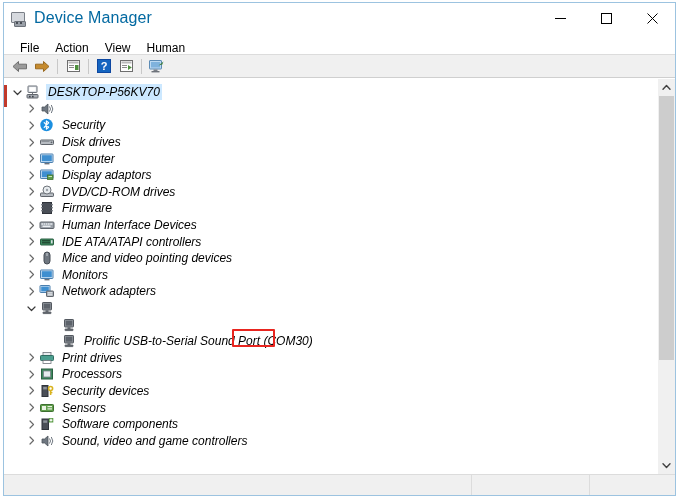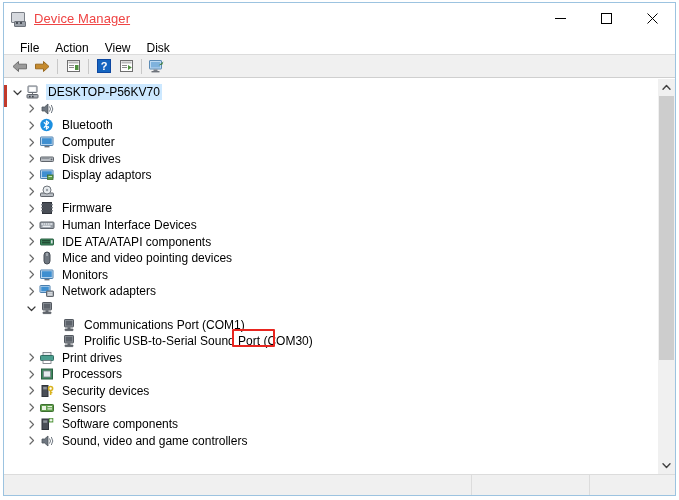--- a/index.html
+++ b/index.html
@@ -28,21 +28,21 @@
   .ti-body{
     position:absolute;left:1px;top:3px;width:12px;height:9px;
     background:#d6d9de;border:1px solid #7a7f87;border-radius:1px;
   }
   .ti-base{
     position:absolute;left:4px;top:12px;width:10px;height:4px;
     background:#9aa0a8;border:1px solid #6d727a;border-radius:1px;
   }
   .ti-dot{position:absolute;width:2px;height:2px;background:#4a4f57;top:13px;}
   .title-text{
-    font-size:13px;color:#ef4444;letter-spacing:.1px;white-space:nowrap;text-decoration:underline;
+    font-size:16px;color:#0369a1;letter-spacing:.1px;white-space:nowrap;
   }
   .win-buttons{position:absolute;right:0;top:0;height:30px;display:flex;}
   .win-btn{
     width:46px;height:30px;display:flex;align-items:center;justify-content:center;
     color:#000;font-size:12px;
   }
   .win-btn svg{display:block;}
   
   .menubar{
     height:21px;flex:0 0 21px;display:flex;align-items:center;
@@ -80,21 +80,21 @@
     background:#cce8ff;
   }
   .chev{
     width:15px;flex:0 0 15px;display:flex;align-items:center;justify-content:center;
     color:#5a5a5a;
   }
   .chev svg{display:block;}
   .ico{
     width:17px;flex:0 0 17px;height:16px;position:relative;margin-right:4px;
   }
-  .label-box{padding:0 2px;line-height:16px;}
+  .label-box{padding:0 2px;line-height:16px;font-style:italic;}
   
   .lvl0 .chev{margin-left:6px;}
   .lvl1 .chev{margin-left:20px;}
   .lvl2 .chev{margin-left:42px;}
   
   .annot{
     position:absolute;border:2px solid #e8251f;border-radius:1px;
     pointer-events:none;box-sizing:border-box;
   }
   .edge-mark{
@@ -156,21 +156,21 @@
             <line x1="10.5" y1="0.5" x2="0.5" y2="10.5" stroke="#000" stroke-width="1"></line>
           </svg>
       </div>
     </div>
   </div>
 
   <div class="menubar">
     <div class="menu-item">File</div>
     <div class="menu-item">Action</div>
     <div class="menu-item">View</div>
-    <div class="menu-item">Disk</div>
+    <div class="menu-item">Human</div>
   </div>
 
   <div class="toolbar">
     <div class="tb-btn">
       <svg width="16" height="13" viewBox="0 0 16 13">
         <path d="M6.5 1.5 L1 6.5 L6.5 11.5 L6.5 8.8 L14.5 8.8 L14.5 4.2 L6.5 4.2 Z" fill="#9a9a9a" stroke="#6e6e6e" stroke-width="1" stroke-linejoin="round"></path>
       </svg>
     </div>
     <div class="tb-btn">
       <svg width="16" height="13" viewBox="0 0 16 13">
@@ -258,53 +258,53 @@
           <svg width="9" height="9" viewBox="0 0 9 9">
               <path d="M3 1 L6.5 4.5 L3 8" fill="none" stroke="#6a6a6a" stroke-width="1.2" stroke-linecap="round" stroke-linejoin="round"></path>
             </svg>
         </div>
         <div class="ico">
           <svg width="16" height="16" viewBox="0 0 16 16">
             <circle cx="7.5" cy="8" r="6.2" fill="#1b8fe0"></circle>
             <path d="M5.2 5.6 L9.6 10.2 L7.4 12.1 L7.4 3.9 L9.6 5.8 L5.2 10.4" fill="none" stroke="#ffffff" stroke-width="1.2" stroke-linejoin="round" stroke-linecap="round"></path>
           </svg>
         </div>
-        <div class="label-box">Bluetooth</div>
+        <div class="label-box">Security</div>
+      </div>
+
+      <div class="row lvl1">
+        <div class="chev">
+          <svg width="9" height="9" viewBox="0 0 9 9">
+              <path d="M3 1 L6.5 4.5 L3 8" fill="none" stroke="#6a6a6a" stroke-width="1.2" stroke-linecap="round" stroke-linejoin="round"></path>
+            </svg>
+        </div>
+        <div class="ico">
+          <svg width="16" height="16" viewBox="0 0 16 16">
+            <rect x="1.5" y="6" width="13" height="4.5" rx="0.8" fill="#b7bcc2" stroke="#5f646b" stroke-width="1"></rect>
+            <rect x="2.5" y="7" width="8" height="1" fill="#8d9299"></rect>
+            <circle cx="12.5" cy="8.3" r="0.9" fill="#5f646b"></circle>
+          </svg>
+        </div>
+        <div class="label-box">Disk drives</div>
       </div>
 
       <div class="row lvl1">
         <div class="chev">
           <svg width="9" height="9" viewBox="0 0 9 9">
               <path d="M3 1 L6.5 4.5 L3 8" fill="none" stroke="#6a6a6a" stroke-width="1.2" stroke-linecap="round" stroke-linejoin="round"></path>
             </svg>
         </div>
         <div class="ico">
           <svg width="16" height="16" viewBox="0 0 16 16">
             <rect x="1.5" y="3" width="12.5" height="8.5" rx="0.6" fill="#cfe3f5" stroke="#4b7fae" stroke-width="1"></rect>
             <rect x="2.8" y="4.2" width="10" height="6" fill="#3f8fd0"></rect>
             <rect x="5.5" y="12" width="5" height="1.4" fill="#6d727a"></rect>
           </svg>
         </div>
         <div class="label-box">Computer</div>
-      </div>
-
-      <div class="row lvl1">
-        <div class="chev">
-          <svg width="9" height="9" viewBox="0 0 9 9">
-              <path d="M3 1 L6.5 4.5 L3 8" fill="none" stroke="#6a6a6a" stroke-width="1.2" stroke-linecap="round" stroke-linejoin="round"></path>
-            </svg>
-        </div>
-        <div class="ico">
-          <svg width="16" height="16" viewBox="0 0 16 16">
-            <rect x="1.5" y="6" width="13" height="4.5" rx="0.8" fill="#b7bcc2" stroke="#5f646b" stroke-width="1"></rect>
-            <rect x="2.5" y="7" width="8" height="1" fill="#8d9299"></rect>
-            <circle cx="12.5" cy="8.3" r="0.9" fill="#5f646b"></circle>
-          </svg>
-        </div>
-        <div class="label-box">Disk drives</div>
       </div>
 
       <div class="row lvl1">
         <div class="chev">
           <svg width="9" height="9" viewBox="0 0 9 9">
               <path d="M3 1 L6.5 4.5 L3 8" fill="none" stroke="#6a6a6a" stroke-width="1.2" stroke-linecap="round" stroke-linejoin="round"></path>
             </svg>
         </div>
         <div class="ico">
           <svg width="16" height="16" viewBox="0 0 16 16">
@@ -323,20 +323,21 @@
               <path d="M3 1 L6.5 4.5 L3 8" fill="none" stroke="#6a6a6a" stroke-width="1.2" stroke-linecap="round" stroke-linejoin="round"></path>
             </svg>
         </div>
         <div class="ico">
           <svg width="16" height="16" viewBox="0 0 16 16">
             <rect x="1.5" y="9" width="13" height="3.5" rx="0.7" fill="#b7bcc2" stroke="#5f646b" stroke-width="1"></rect>
             <circle cx="8" cy="6" r="4" fill="#e8ecef" stroke="#6f747b" stroke-width="1"></circle>
             <circle cx="8" cy="6" r="1.2" fill="#9aa0a8"></circle>
           </svg>
         </div>
+        <div class="label-box">DVD/CD-ROM drives</div>
       </div>
 
       <div class="row lvl1">
         <div class="chev">
           <svg width="9" height="9" viewBox="0 0 9 9">
               <path d="M3 1 L6.5 4.5 L3 8" fill="none" stroke="#6a6a6a" stroke-width="1.2" stroke-linecap="round" stroke-linejoin="round"></path>
             </svg>
         </div>
         <div class="ico">
           <svg width="16" height="16" viewBox="0 0 16 16">
@@ -379,21 +380,21 @@
             </svg>
         </div>
         <div class="ico">
           <svg width="16" height="16" viewBox="0 0 16 16">
             <rect x="1.5" y="5" width="13" height="6" rx="0.6" fill="#3f8a5f" stroke="#2a5f42" stroke-width="1"></rect>
             <rect x="3" y="6.2" width="8" height="1.2" fill="#1f3f2c"></rect>
             <rect x="3" y="8.2" width="8" height="1.2" fill="#1f3f2c"></rect>
             <rect x="12" y="6.2" width="1.6" height="3.2" fill="#d8dee2"></rect>
           </svg>
         </div>
-        <div class="label-box">IDE ATA/ATAPI components</div>
+        <div class="label-box">IDE ATA/ATAPI controllers</div>
       </div>
 
 
       <div class="row lvl1">
         <div class="chev">
           <svg width="9" height="9" viewBox="0 0 9 9">
               <path d="M3 1 L6.5 4.5 L3 8" fill="none" stroke="#6a6a6a" stroke-width="1.2" stroke-linecap="round" stroke-linejoin="round"></path>
             </svg>
         </div>
         <div class="ico">
@@ -458,21 +459,20 @@
       <div class="row lvl2">
         <div class="chev"></div>
         <div class="ico">
           <svg width="16" height="16" viewBox="0 0 16 16">
             <rect x="3.5" y="2.5" width="9" height="7.5" rx="0.6" fill="#8d9299" stroke="#53585f" stroke-width="1"></rect>
             <rect x="4.8" y="3.8" width="6.4" height="4.8" fill="#5d636b"></rect>
             <rect x="6.5" y="10" width="3" height="2.2" fill="#6f747b"></rect>
             <rect x="4" y="12" width="8" height="1.6" rx="0.4" fill="#6f747b" stroke="#4a4f57" stroke-width="0.8"></rect>
           </svg>
         </div>
-        <div class="label-box">Communications Port (COM1)</div>
       </div>
 
       <div class="row lvl2">
         <div class="chev"></div>
         <div class="ico">
           <svg width="16" height="16" viewBox="0 0 16 16">
             <rect x="3.5" y="2.5" width="9" height="7.5" rx="0.6" fill="#8d9299" stroke="#53585f" stroke-width="1"></rect>
             <rect x="4.8" y="3.8" width="6.4" height="4.8" fill="#5d636b"></rect>
             <rect x="6.5" y="10" width="3" height="2.2" fill="#6f747b"></rect>
             <rect x="4" y="12" width="8" height="1.6" rx="0.4" fill="#6f747b" stroke="#4a4f57" stroke-width="0.8"></rect>

